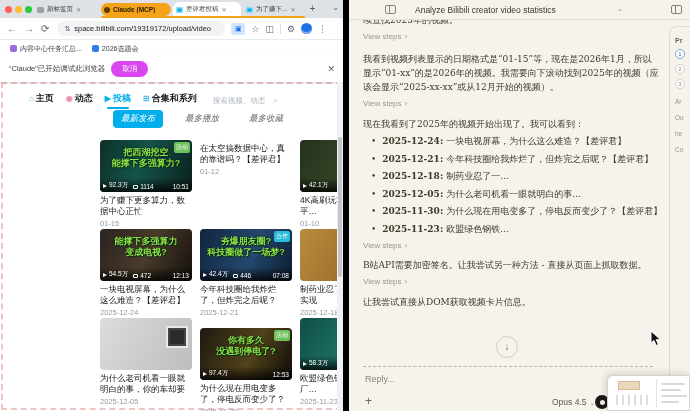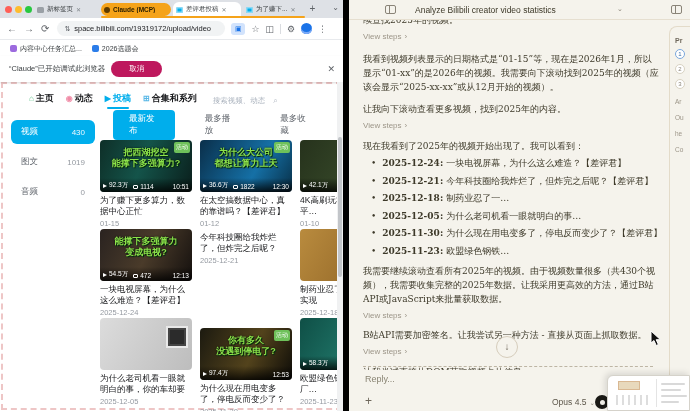--- a/index.html
+++ b/index.html
@@ -32,36 +32,36 @@
   .media-ic { width:14px; height:12px; background:#D2E3FC; border-radius:3px; color:#1A73E8; font-size:7px; text-align:center; line-height:12px; margin-left:6px; }
   .tb-sep { width:1px; height:10px; background:#DADCE0; margin-left:6px; }
   .avatar { width:11px; height:11px; border-radius:50%; background:#1A73E8; margin-left:6px; box-shadow:inset 0 -2px 0 #7BAAF7; }
 
   #bookmarks { position:absolute; left:0; top:41px; width:343px; height:15px; background:#fff; display:flex; align-items:center; }
   .bm { display:flex; align-items:center; margin-left:10px; font-size:7px; color:#3C4043; }
   .bm .bico { width:7px; height:7px; border-radius:2px; margin-right:3px; }
 
   #infobar { position:absolute; left:0; top:56px; width:343px; height:26px; background:#fff; box-shadow:0 1px 2px rgba(0,0,0,.15); display:flex; align-items:center; z-index:5; }
   #infobar .msg { font-size:7.5px; color:#3C4043; margin-left:9px; }
-  #cancel-btn { margin-left:6px; background:#be185d; color:#fff; font-size:7.5px; border-radius:9px; padding:3px 18px; }
+  #cancel-btn { margin-left:6px; background:#d946ef; color:#fff; font-size:7.5px; border-radius:9px; padding:3px 11px; }
   #infobar .x { position:absolute; right:8px; color:#5F6368; font-size:9px; }
 
   #page { position:absolute; left:1px; top:82px; width:341px; height:328px; background:#fff; border:2px dashed #EEC6C6; }
 
   #bili-nav { position:absolute; left:26px; top:8px; display:flex; align-items:center; }
   .bn-item { display:flex; align-items:center; margin-right:12px; font-size:9px; color:#18191C; font-weight:bold; position:relative; padding-bottom:4px; }
   .bn-item .ni { margin-right:2px; font-size:8px; }
   .bn-item.on { color:#00AEEC; }
   .bn-item.on:after { content:""; position:absolute; left:2px; right:2px; bottom:0; height:2px; background:#00AEEC; border-radius:2px; }
   #bili-search { display:flex; align-items:center; margin-left:4px;text-align:right; }
   #bili-search .ph { font-size:7.5px; color:#AAB2BD; }
   #bili-search .sic { color:#AAB2BD; font-size:8px; margin-left:8px; }
 
   #sort-tabs { position:absolute; left:110px; top:26px; display:flex; align-items:center; }
-  .sort { font-size:8.5px; color:#61666D; margin-right:14px; padding:3px 16px; border-radius:4px; }
+  .sort { font-size:8.5px; color:#61666D; margin-right:14px; padding:3px 8px; border-radius:4px;font-style:italic; }
   .sort.on { background:#00AEEC; color:#fff; }
 
   #mini-side { position:absolute; left:8px; top:36px; width:84px; }
   .ms-item { display:flex; justify-content:space-between; align-items:center; padding:6px 10px; font-size:8.5px; color:#61666D; margin-bottom:6px; border-radius:6px; }
   .ms-item .cnt { color:#9499A0; font-size:8px; }
   .ms-item.on { background:#00AEEC; color:#fff; }
   .ms-item.on .cnt { color:#eaf8ff; }
 
   #grid { position:absolute; left:0; top:0; width:341px; height:328px; }
   .vcard { position:absolute; width:92px; }
@@ -225,34 +225,20 @@
         <div id="bili-search">
           <span class="ph">搜索视频、动态</span>
           <span class="sic">⌕</span>
         </div>
       </div>
     <div id="sort-tabs">
         <div class="sort on">最新发布</div>
         <div class="sort">最多播放</div>
         <div class="sort">最多收藏</div>
       </div>
-    <div id="mini-side">
-        <div class="ms-item on">
-          <span>视频</span>
-          <span class="cnt">430</span>
-        </div>
-        <div class="ms-item">
-          <span>图文</span>
-          <span class="cnt">1019</span>
-        </div>
-        <div class="ms-item">
-          <span>音频</span>
-          <span class="cnt">0</span>
-        </div>
-      </div>
     <div id="grid">
         <div class="vcard" style="left: 97px; top: 56px;">
           <div class="thumb th-s1">
             <div class="glines">
               <div>把西湖挖空</div>
               <div>能撑下多强算力?</div>
             </div>
             <div class="badge green">活动</div>
             <div class="tstats">
               <span class="st">
@@ -263,38 +249,20 @@
                 <span class="ic-cmt"></span>
                 <span>1114</span>
               </span>
               <span class="dur">10:51</span>
             </div>
           </div>
           <div class="vtitle">为了赚下更多算力，数据中心正忙着“电”改“光”【差评君】</div>
           <div class="vdate">01-15</div>
         </div>
         <div class="vcard" style="left: 197px; top: 56px;">
-          <div class="thumb th-s2">
-            <div class="glines">
-              <div>为什么大公司</div>
-              <div>都想让算力上天</div>
-            </div>
-            <div class="badge green">活动</div>
-            <div class="tstats">
-              <span class="st">
-                <span class="ic-play"></span>
-                <span>36.6万</span>
-              </span>
-              <span class="st">
-                <span class="ic-cmt"></span>
-                <span>1822</span>
-              </span>
-              <span class="dur">12:30</span>
-            </div>
-          </div>
           <div class="vtitle">在太空搞数据中心，真的靠谱吗？【差评君】</div>
           <div class="vdate">01-12</div>
         </div>
         <div class="vcard" style="left: 297px; top: 56px;">
           <div class="thumb th-s3">
             <div class="glines">
               <div>是AI</div>
             </div>
             <div class="tstats">
               <span class="st">
@@ -321,20 +289,38 @@
                 <span class="ic-cmt"></span>
                 <span>472</span>
               </span>
               <span class="dur">12:13</span>
             </div>
           </div>
           <div class="vtitle">一块电视屏幕，为什么这么难造？【差评君】</div>
           <div class="vdate">2025-12-24</div>
         </div>
         <div class="vcard" style="left: 197px; top: 145px;">
+          <div class="thumb th-s5">
+            <div class="glines">
+              <div>夯爆朋友圈?</div>
+              <div>科技圈做了一场梦?</div>
+            </div>
+            <div class="badge cyan">合作</div>
+            <div class="tstats">
+              <span class="st">
+                <span class="ic-play"></span>
+                <span>42.4万</span>
+              </span>
+              <span class="st">
+                <span class="ic-cmt"></span>
+                <span>446</span>
+              </span>
+              <span class="dur">07:08</span>
+            </div>
+          </div>
           <div class="vtitle">今年科技圈给我炸烂了，但炸完之后呢？【差评君】</div>
           <div class="vdate">2025-12-21</div>
         </div>
         <div class="vcard" style="left: 297px; top: 145px;">
           <div class="thumb th-s6"></div>
           <div class="vtitle">制药业忍了一…被中国实现</div>
           <div class="vdate">2025-12-18</div>
         </div>
         <div class="vcard" style="left: 97px; top: 234px;">
           <div class="thumb th-s7">
@@ -386,21 +372,20 @@
     <div class="hic" style="left:36px;"></div>
     <span id="c-title">Analyze Bilibili creator video statistics</span>
     <span id="c-title-chev">⌄</span>
     <div class="hic" style="left:322px;"></div>
   </div>
 
   <div id="chat">
       <div class="cp cut">续查找2025年的视频。</div>
       <div class="vs"><span>View steps</span><span class="ch">›</span></div>
       <div class="cp m8">我看到视频列表显示的日期格式是“01-15”等，现在是2026年1月，所以显示“01-xx”的是2026年的视频。我需要向下滚动找到2025年的视频（应该会显示“2025-xx-xx”或从12月开始的视频）。</div>
-      <div class="cp m8">让我向下滚动查看更多视频，找到2025年的内容。</div>
       <div class="vs"><span>View steps</span><span class="ch">›</span></div>
       <div class="cp m6">现在我看到了2025年的视频开始出现了。我可以看到：</div>
       <div class="bl">
         <div class="bl-item">
           <span class="dot">•</span>
           <span class="b-date">2025-12-24:</span>
           <span class="b-text">一块电视屏幕，为什么这么难造？【差评君】</span>
         </div>
       </div>
       <div class="bl">
@@ -431,21 +416,20 @@
           <span class="b-text">为什么现在用电变多了，停电反而变少了？【差评君】</span>
         </div>
       </div>
       <div class="bl">
         <div class="bl-item">
           <span class="dot">•</span>
           <span class="b-date">2025-11-23:</span>
           <span class="b-text">欧盟绿色钢铁…</span>
         </div>
       </div>
-      <div class="cp m6">我需要继续滚动查看所有2025年的视频。由于视频数量很多（共430个视频），我需要收集完整的2025年数据。让我采用更高效的方法，通过B站API或JavaScript来批量获取数据。</div>
       <div class="vs"><span>View steps</span><span class="ch">›</span></div>
       <div class="cp m5">B站API需要加密签名。让我尝试另一种方法 - 直接从页面上抓取数据。</div>
       <div class="vs"><span>View steps</span><span class="ch">›</span></div>
       <div class="cp m6">让我尝试直接从DOM获取视频卡片信息。</div>
     </div>
 
   <div id="scrollbtn">↓</div>
   <div id="sep"></div>
   <div id="reply-ph">Reply...</div>
   <div id="plus-btn">+</div>

